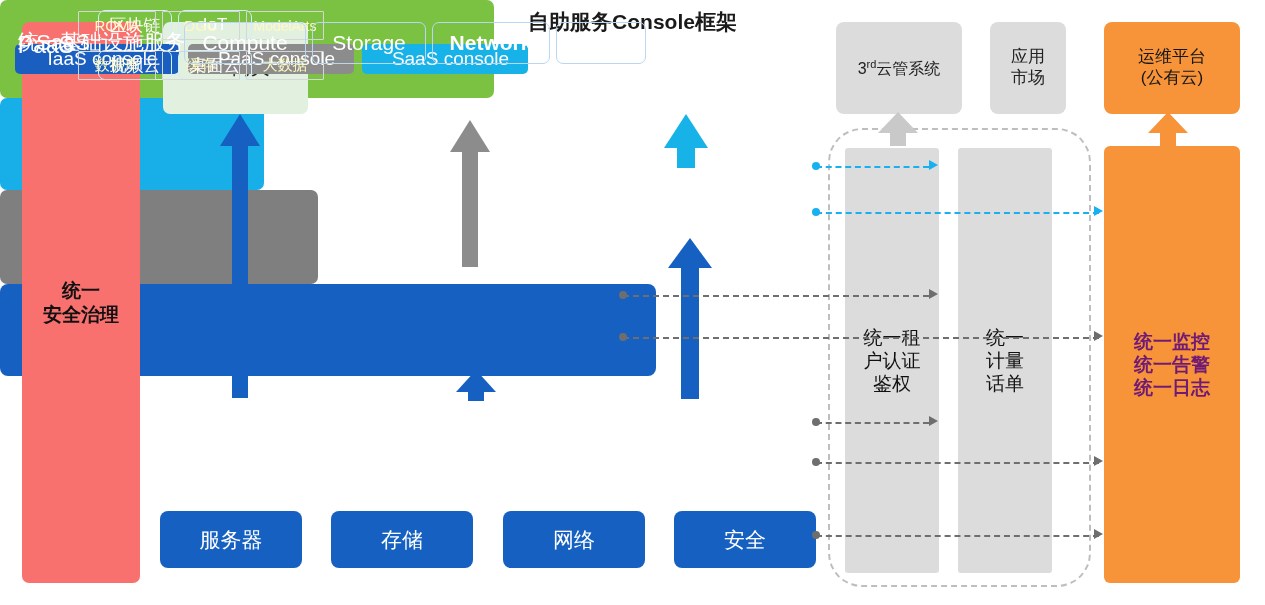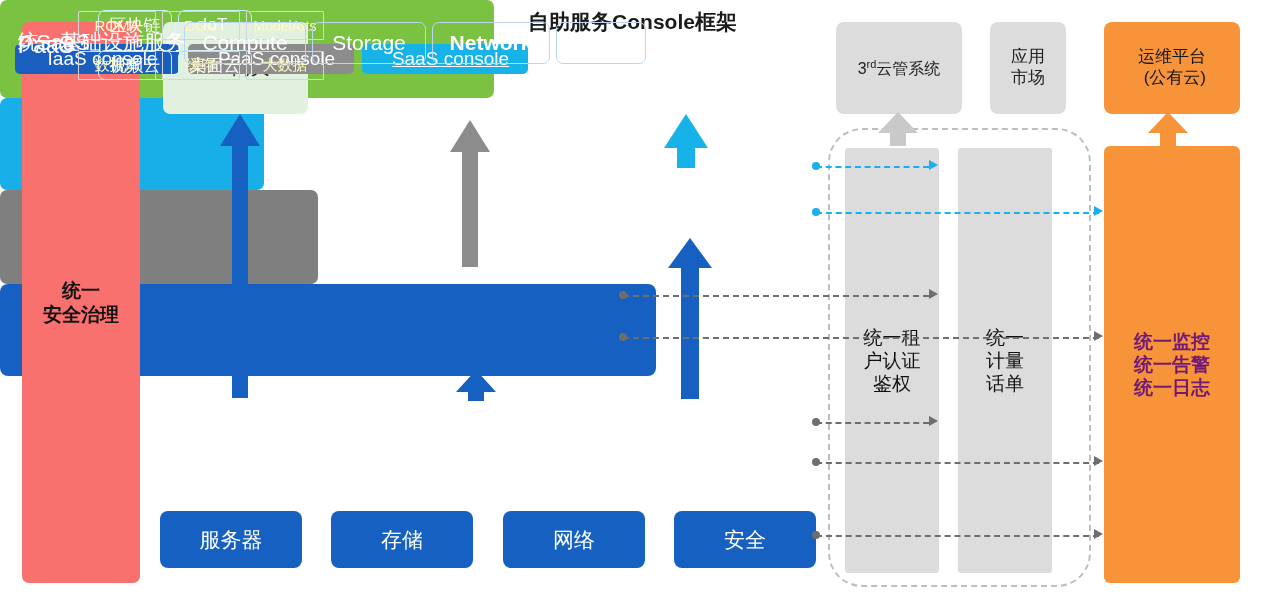--- a/index.html
+++ b/index.html
@@ -12,29 +12,29 @@
 
   
   #api-gw{left:163px;top:22px;width:145px;height:92px;background:#E2F0E0;border-radius:7px;color:#222;font-size:19px;}
 
   
   #console-frame{left:322px;top:22px;width:494px;height:98px;background:#7CC242;border-radius:7px;display:block;}
   #console-title{position:absolute;left:0;top:8px;width:100%;text-align:center;color:#1a1a1a;font-size:21px;font-weight:600;}
   .cbtn{position:absolute;top:44px;height:30px;border-radius:5px;display:flex;align-items:center;justify-content:center;color:#fff;font-size:19px;padding-left:11px;}
   #c-iaas{left:15px;width:153px;background:#1A5FBF;}
   #c-paas{left:188px;width:155px;background:#8C8C8C;}
-  #c-saas{left:362px;width:155px;background:#17B2E8;text-decoration:underline;}
+  #c-saas{left:362px;width:155px;background:#17B2E8;}
 
   
   #third-party{left:836px;top:22px;width:126px;height:92px;background:#DCDCDC;border-radius:8px;color:#222;font-size:16px;}
   #third-party sup{font-size:11px;vertical-align:super;}
   #app-market{left:990px;top:22px;width:76px;height:92px;background:#DCDCDC;border-radius:8px;color:#222;font-size:17px;}
 
   
-  #ops-platform{left:1104px;top:22px;width:136px;height:92px;background:#F79439;border-radius:8px;color:#161616;font-size:17px;text-align:right;}
+  #ops-platform{left:1104px;top:22px;width:136px;height:92px;background:#F79439;border-radius:8px;color:#161616;font-size:17px;}
   #ops-pillar{left:1104px;top:146px;width:136px;height:437px;background:#F79439;border-radius:6px;color:#701a75;font-size:19px;font-weight:600;}
 
   
   #saas{left:552px;top:146px;width:264px;height:92px;background:#18AFE8;border-radius:7px;display:block;}
   #saas-label{position:absolute;left:12px;top:30px;width:78px;text-align:right;color:#fff;font-size:22px;}
   .sbtn{position:absolute;height:28px;border:1.6px solid #CFEFFB;border-radius:7px;display:flex;align-items:center;justify-content:center;color:#fff;font-size:17px;}
   #s-blk{left:98px;top:10px;width:72px;}
   #s-iot{left:178px;top:10px;width:72px;}
   #s-vid{left:98px;top:50px;width:72px;}
   #s-desk{left:178px;top:50px;width:72px;}

